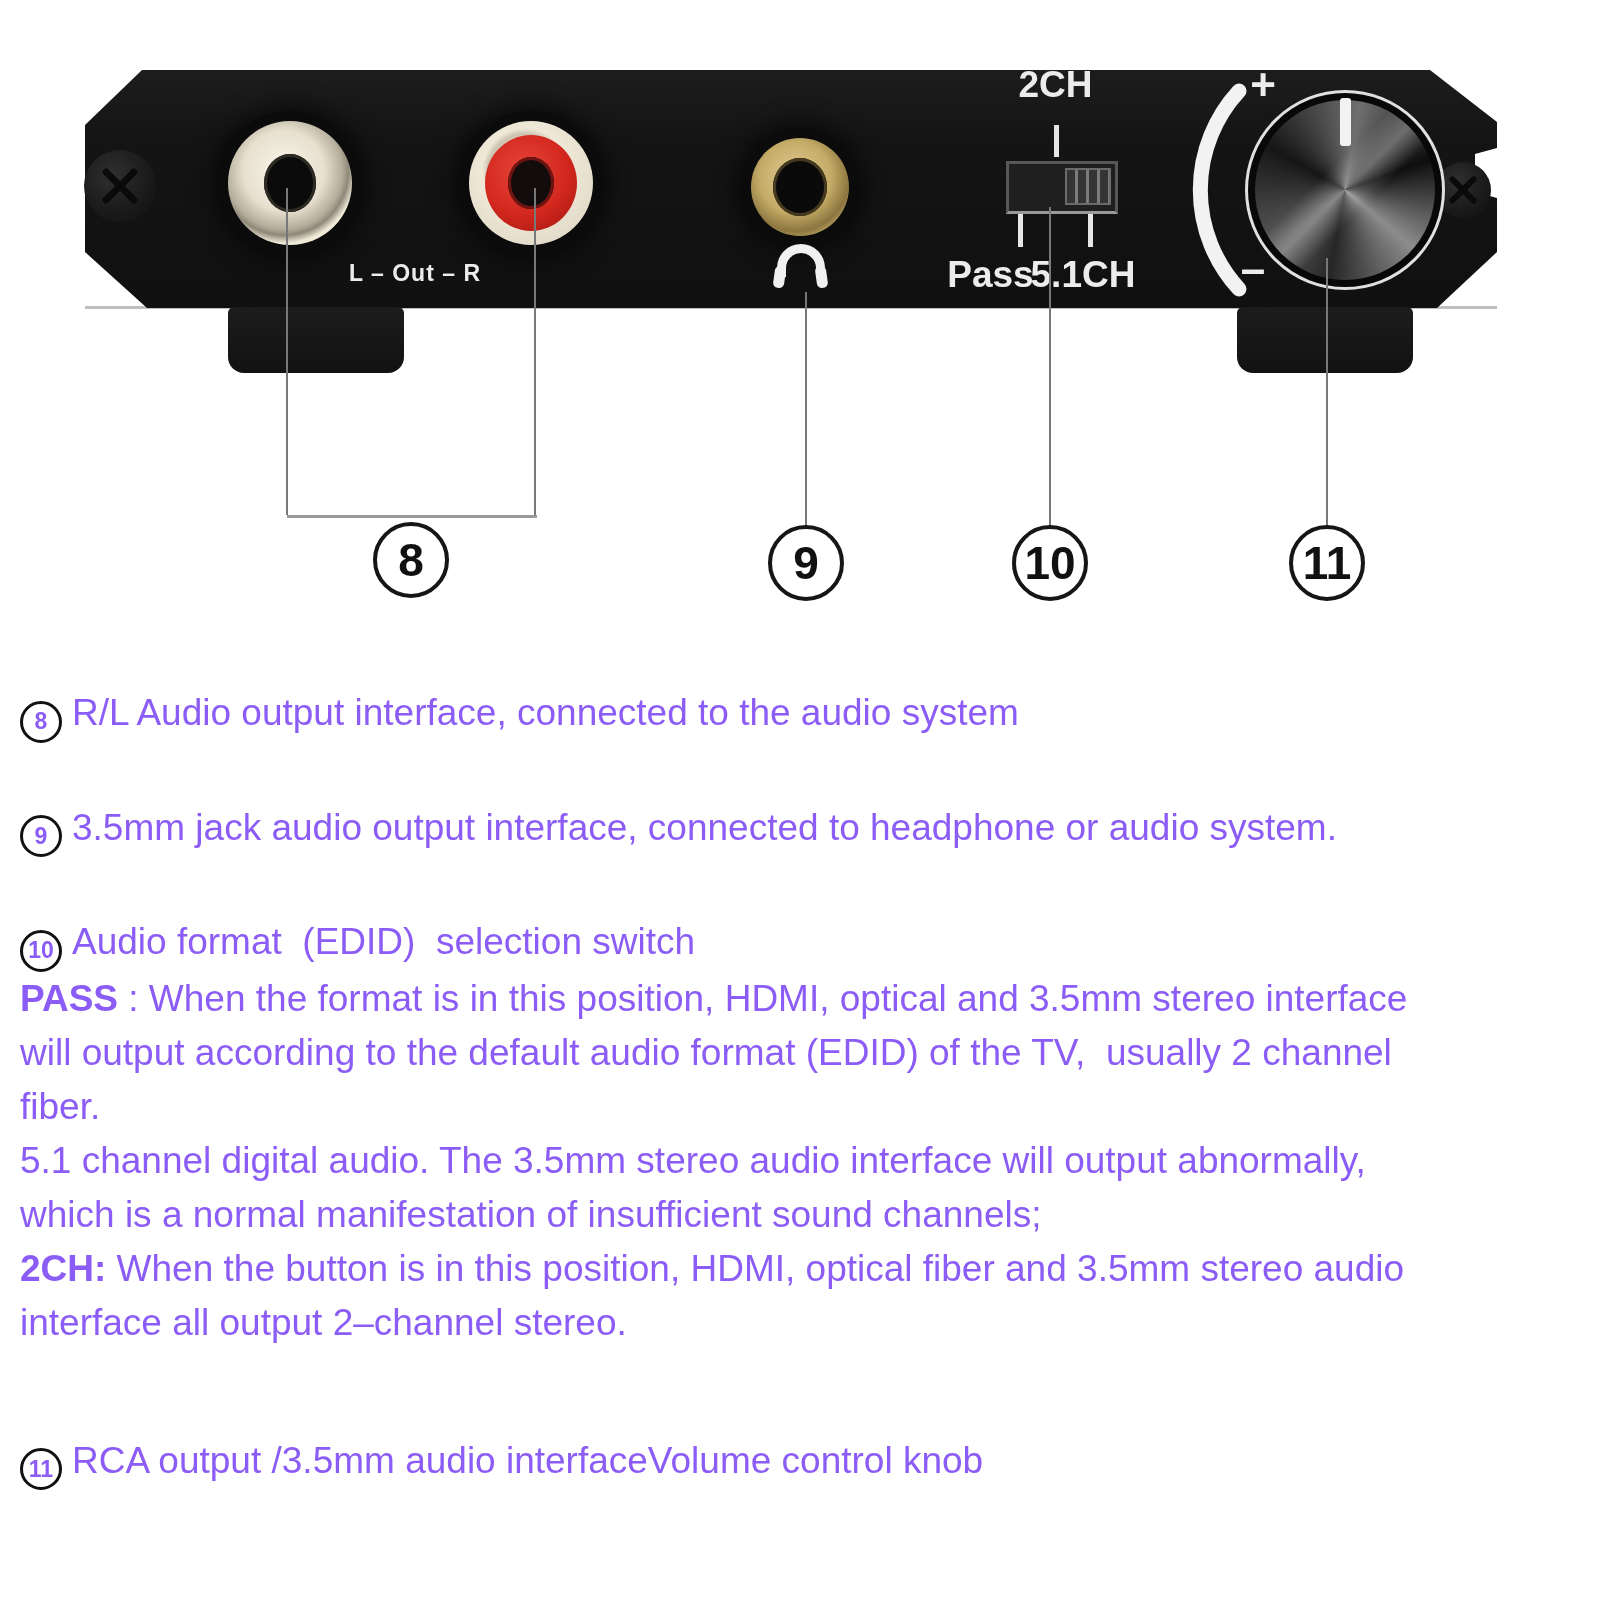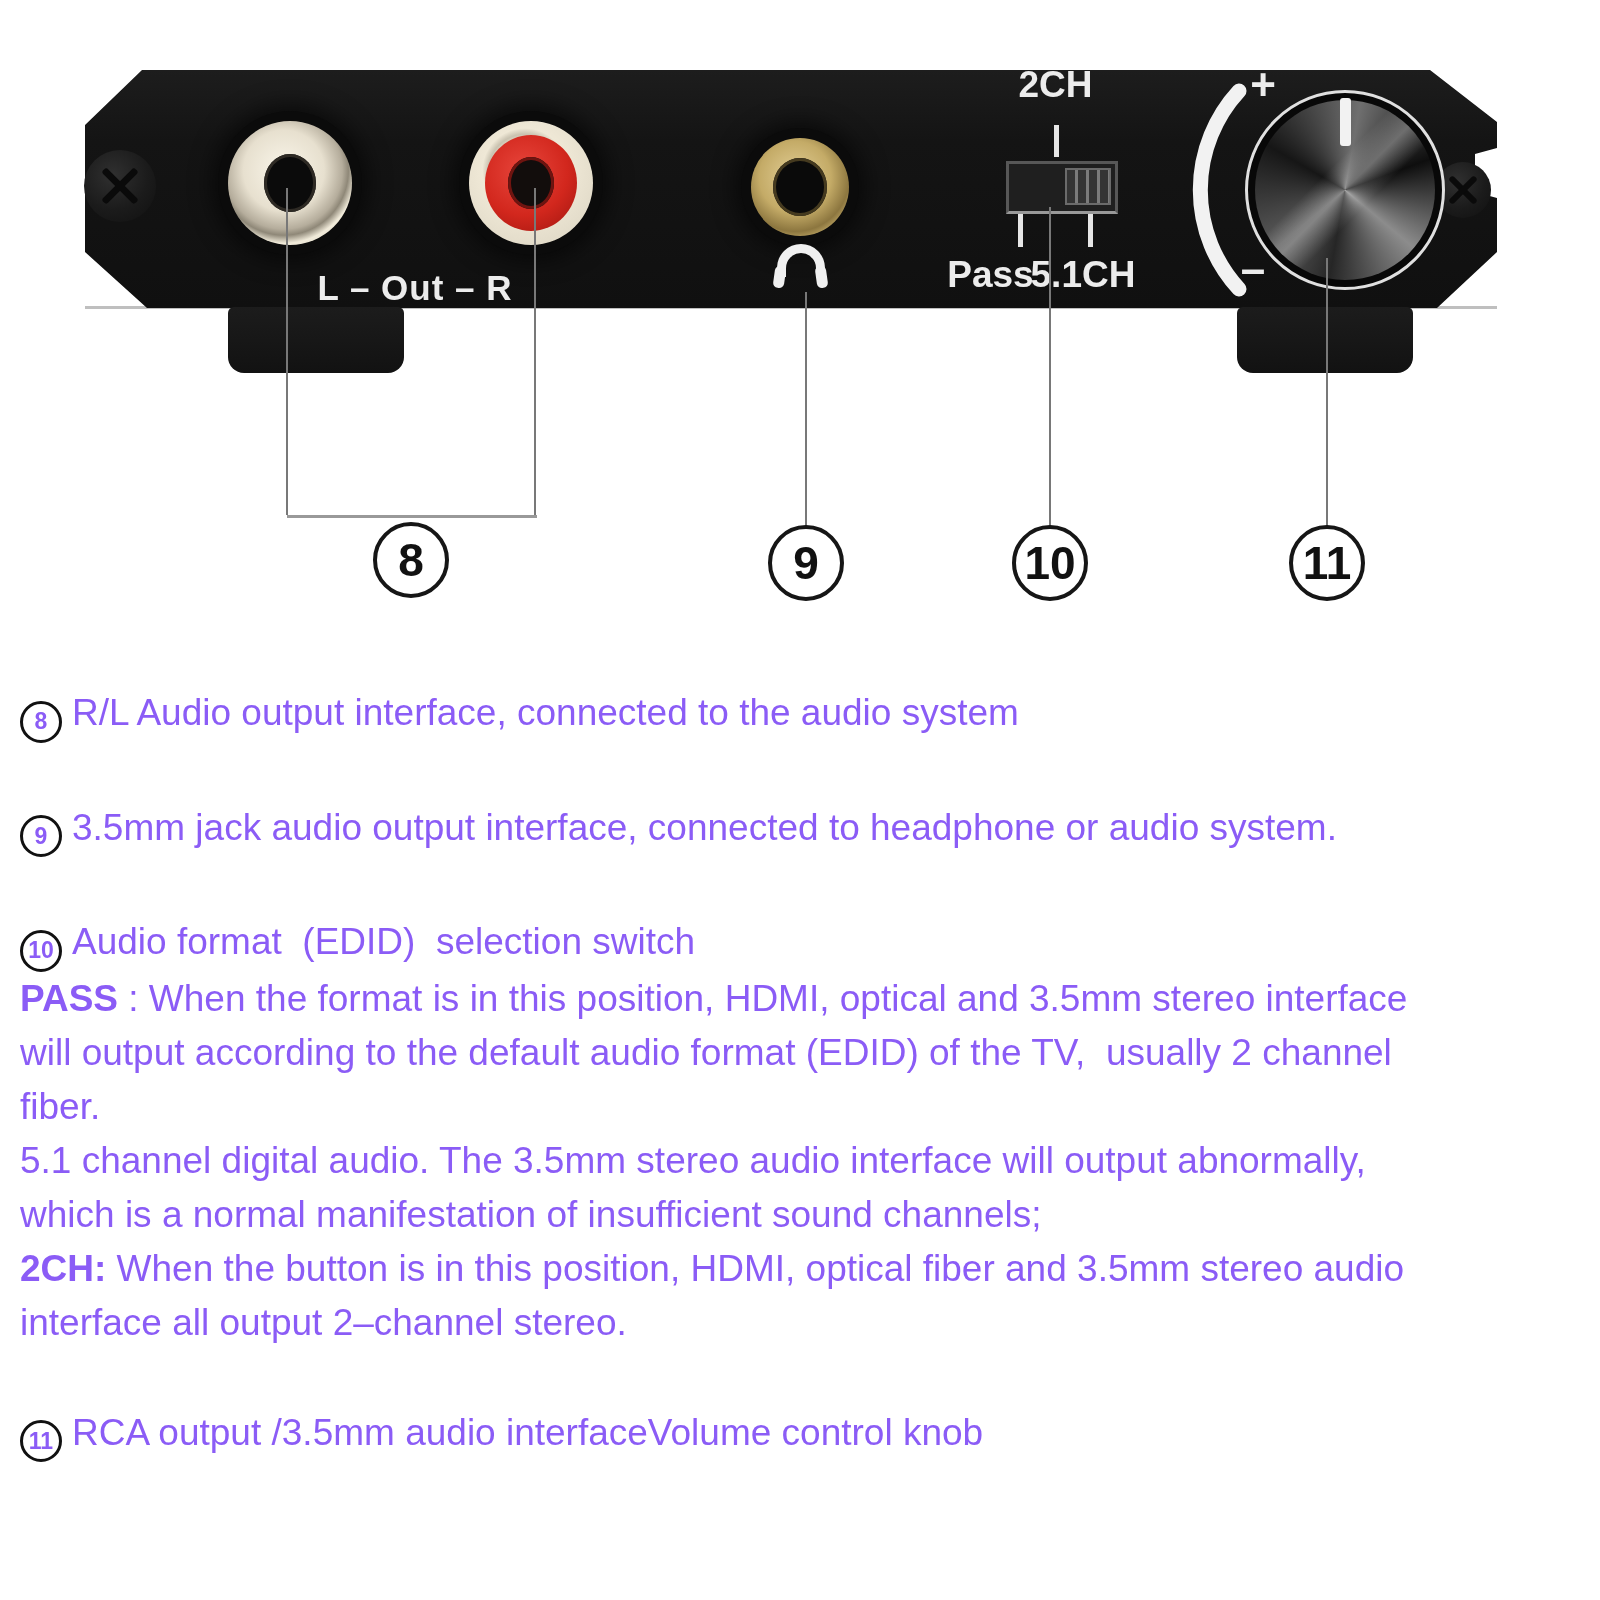--- a/index.html
+++ b/index.html
@@ -57,21 +57,21 @@
     border-bottom-color:#999;z-index:5;}
   #switch .slider{position:absolute;right:4px;top:4px;width:42px;height:33px;border:2px solid #6b6b6b;
     background:repeating-linear-gradient(90deg,#343434 0 8px,#7b7b7b 8px 11px);}
   .tick{width:5px;background:#e6e6e6;z-index:5;}
   #tick-2ch{left:1054px;top:125px;height:32px;}
   #tick-pass{left:1018px;top:214px;height:33px;}
   #tick-51{left:1088px;top:214px;height:33px;}
 
   
   .panel-label{color:#ececec;font-weight:bold;z-index:6;text-align:center;}
-  #out-label{left:250px;top:268px;width:330px;font-size:35px;letter-spacing:1px;text-align:center;}
+  #out-label{left:250px;top:260px;width:330px;font-size:23px;letter-spacing:1px;text-align:center;}
   #ch2-label{left:1008px;top:64px;width:95px;font-size:37px;}
   #pass-label{left:938px;top:254px;width:105px;font-size:37px;}
   #ch51-label{left:1008px;top:254px;width:150px;font-size:37px;}
   #plus-label{left:1238px;top:60px;width:50px;font-size:44px;}
   #minus-label{left:1228px;top:244px;width:50px;font-size:44px;}
 
   
   #knob{left:1245px;top:90px;width:194px;height:194px;border:3px solid #e0e0e0;border-radius:50%;
     background:#080808;z-index:5;}
   #knob .face{position:absolute;left:7px;top:7px;width:180px;height:180px;border-radius:50%;
@@ -99,21 +99,21 @@
 
   
   #desc{left:20px;top:686px;width:1565px;font-size:37px;line-height:54px;color:#8b5cf6;}
   .dline b{font-weight:bold;}
   .dline .badge{display:inline-flex;width:36px;height:36px;border:3px solid #111;border-radius:50%;
     align-items:center;justify-content:center;font-size:23px;font-weight:600;margin-right:10px;
     vertical-align:-4px;line-height:1;}
   .dline .badge:empty{display:none;}
   .dline b:empty{display:none;}
   .gap{margin-top:58px;}
-  .gap2{margin-top:56px;}
+  .gap2{margin-top:84px;}
 </style>
 </head>
 <body>
 
 <div class="abs" id="panel-underline"></div>
 <div class="abs" id="panel"></div>
 <div class="abs tab" id="tab-left"></div>
 <div class="abs tab" id="tab-right"></div>
 
 <div class="abs screw" id="screw-left">

